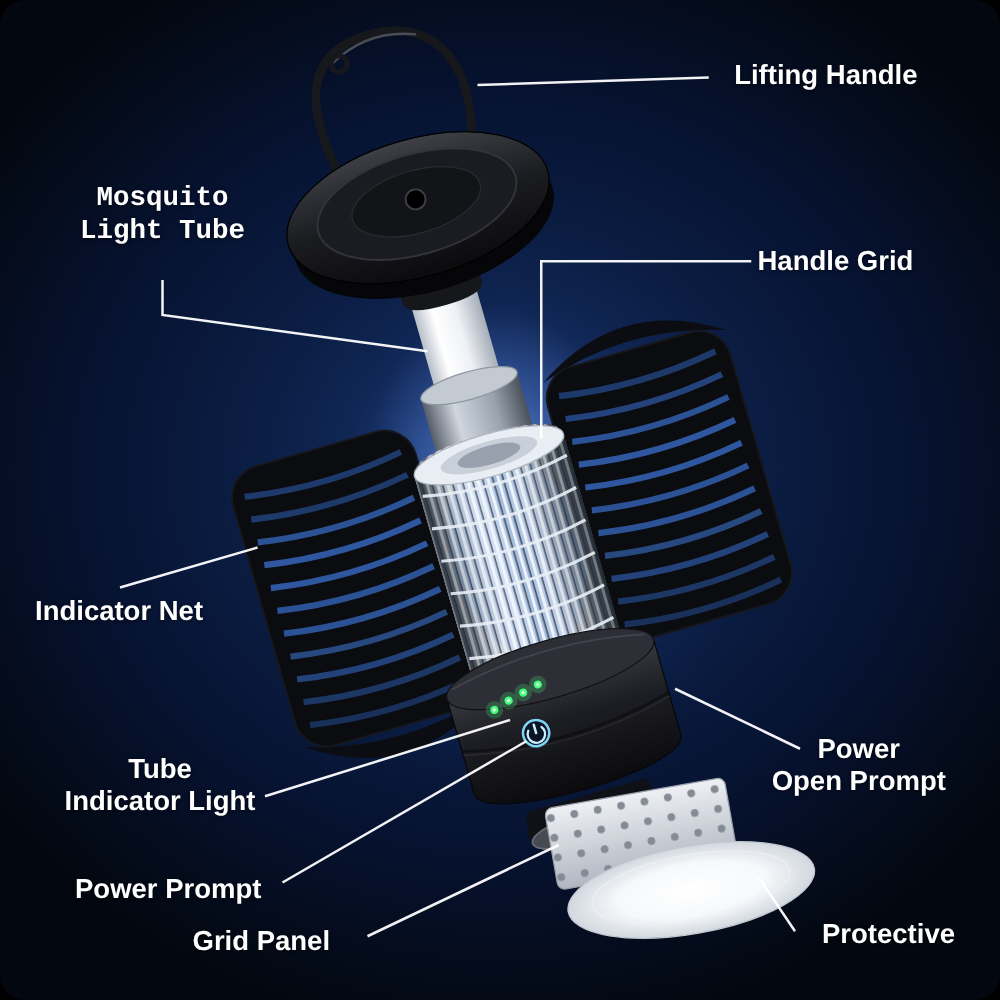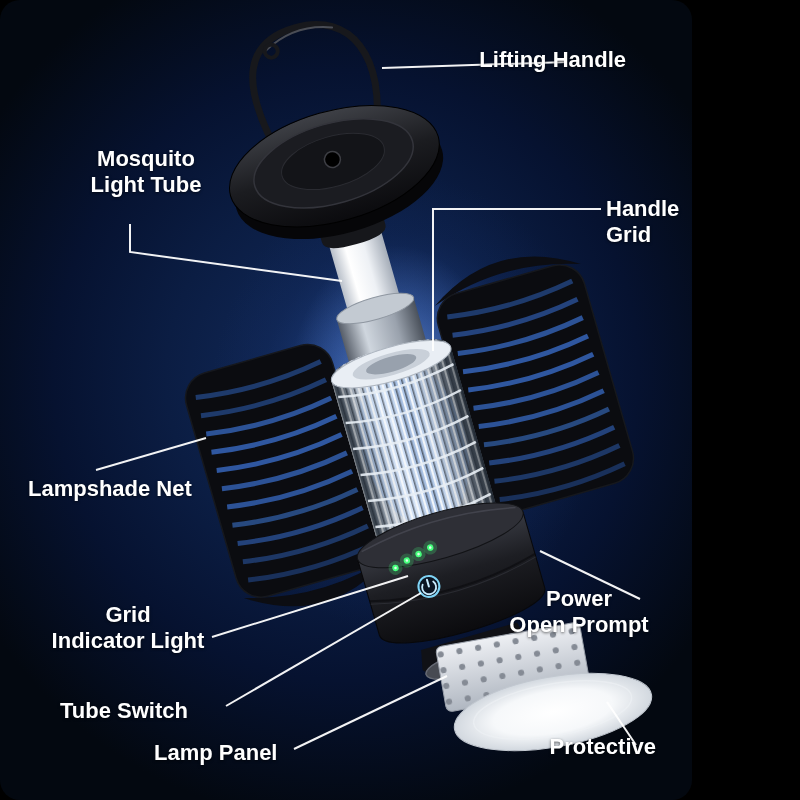--- a/index.html
+++ b/index.html
@@ -1,30 +1,30 @@
 <!DOCTYPE html>
 <html><head>
 <meta charset="utf-8">
 <style>
   html,body{margin:0;padding:0;background:#000;}
   .stage{
-    position:relative;width:692px;height:800px;overflow:hidden;
+    position:relative;width:800px;height:800px;overflow:hidden;
     background:radial-gradient(ellipse 62% 56% at 50% 47%, #132c5e 0%, #0b1d43 42%, #061230 68%, #030810 100%);
     font-family:"Liberation Sans", sans-serif;
     border-radius:20px;
   }
   .stage svg{position:absolute;left:0;top:0;}
   .label{
     position:absolute;color:#fff;font-weight:700;font-size:22px;line-height:1.18;
     white-space:pre-line;text-shadow:0 1px 3px rgba(0,0,0,.6);
   }
   .tc{text-align:center;}
   .tr{text-align:right;}
   .lbl-lifting{right:66px;top:47px;}
-  .lbl-tube{left:46px;top:146px;width:200px;}
+  .lbl-tube{left:30px;top:146px;width:200px;font-family:Liberation Mono, monospace;}
   .lbl-grid{left:606px;top:196px;}
   .lbl-net{left:28px;top:476px;}
   .lbl-indicator{left:28px;top:602px;width:200px;}
   .lbl-rotate{right:28px;top:586px;width:170px;}
   .lbl-switch{left:60px;top:698px;}
   .lbl-panel{left:154px;top:740px;}
   .lbl-shade{right:36px;top:734px;}
 </style>
 </head>
 <body>
@@ -233,22 +233,22 @@
       <polyline points="226,706 421,593"></polyline>
       <polyline points="294,749 447,676"></polyline>
       <polyline points="636,745 607,702"></polyline>
     </g>
   </svg>
 
   <div class="label lbl-lifting tr">Lifting Handle</div>
   <div class="label lbl-tube tc">Mosquito
 Light Tube</div>
   <div class="label lbl-grid">Handle Grid</div>
-  <div class="label lbl-net">Lampshade Net</div>
-  <div class="label lbl-indicator tc">Grid
+  <div class="label lbl-net">Indicator Net</div>
+  <div class="label lbl-indicator tc">Tube
 Indicator Light</div>
   <div class="label lbl-rotate tc">Power
 Open Prompt</div>
-  <div class="label lbl-switch">Tube Switch</div>
-  <div class="label lbl-panel">Lamp Panel</div>
+  <div class="label lbl-switch">Power Prompt</div>
+  <div class="label lbl-panel">Grid Panel</div>
   <div class="label lbl-shade">Protective</div>
 
 </div>
 
 </body></html>

